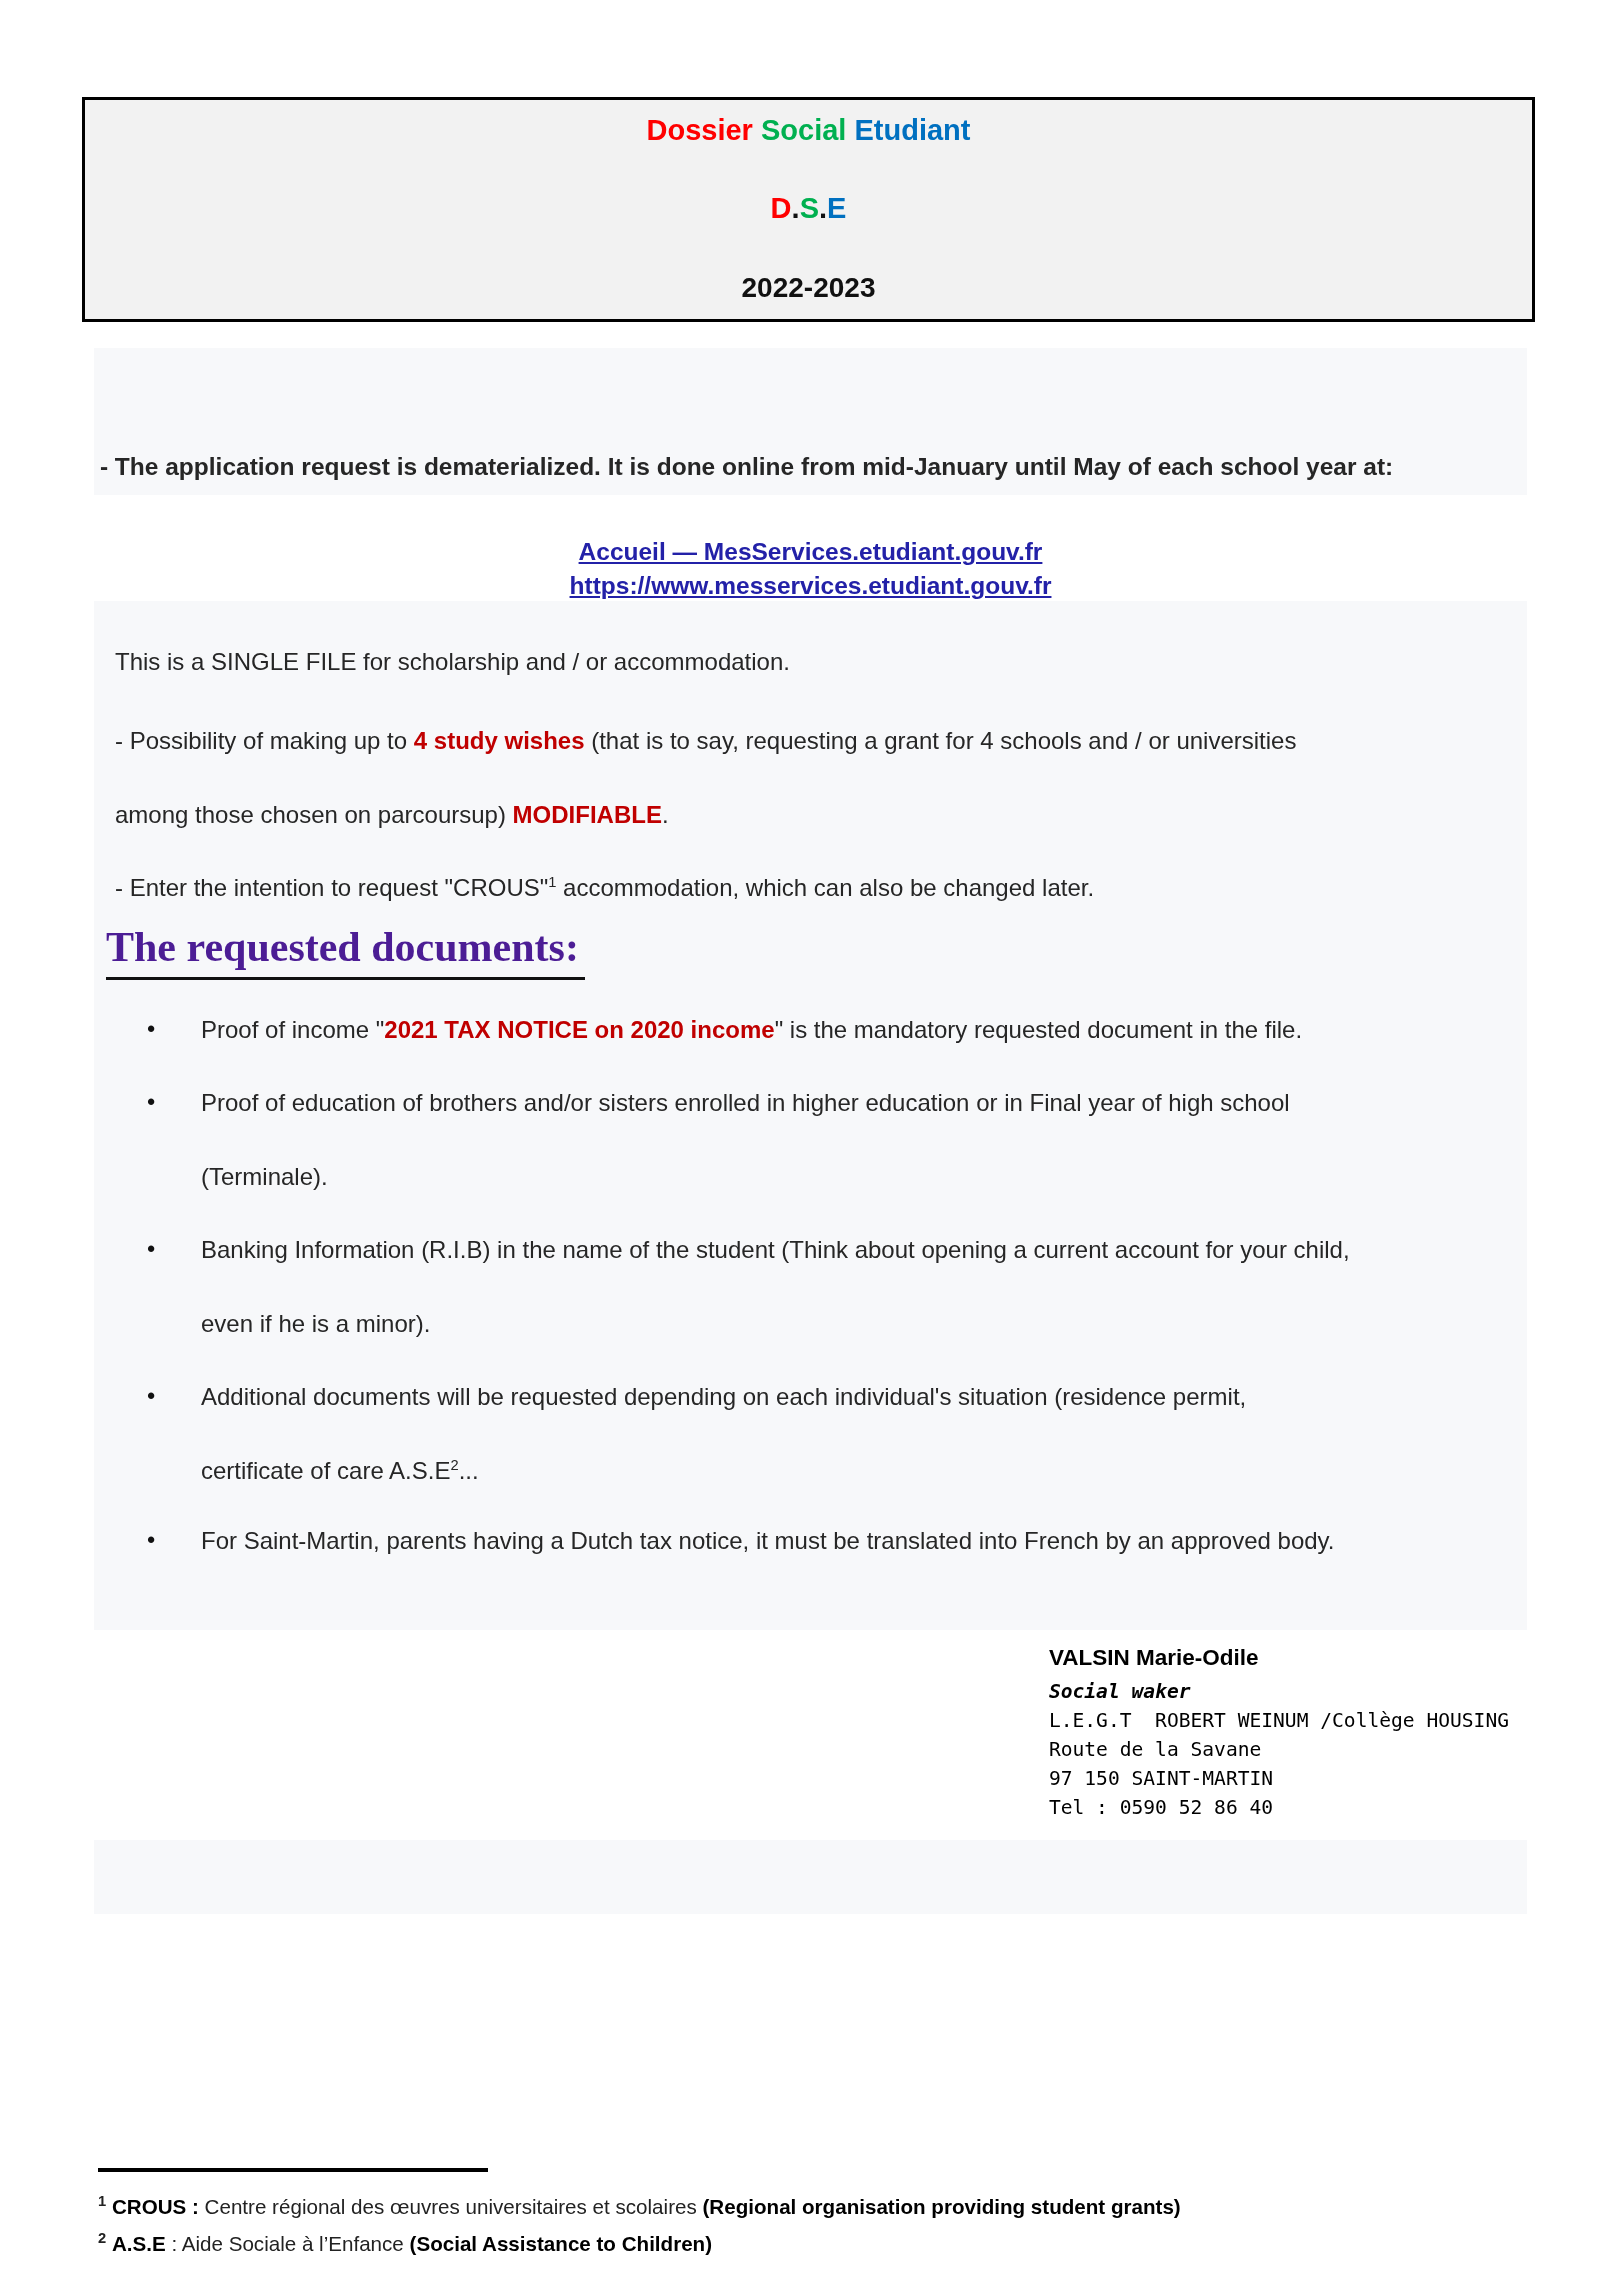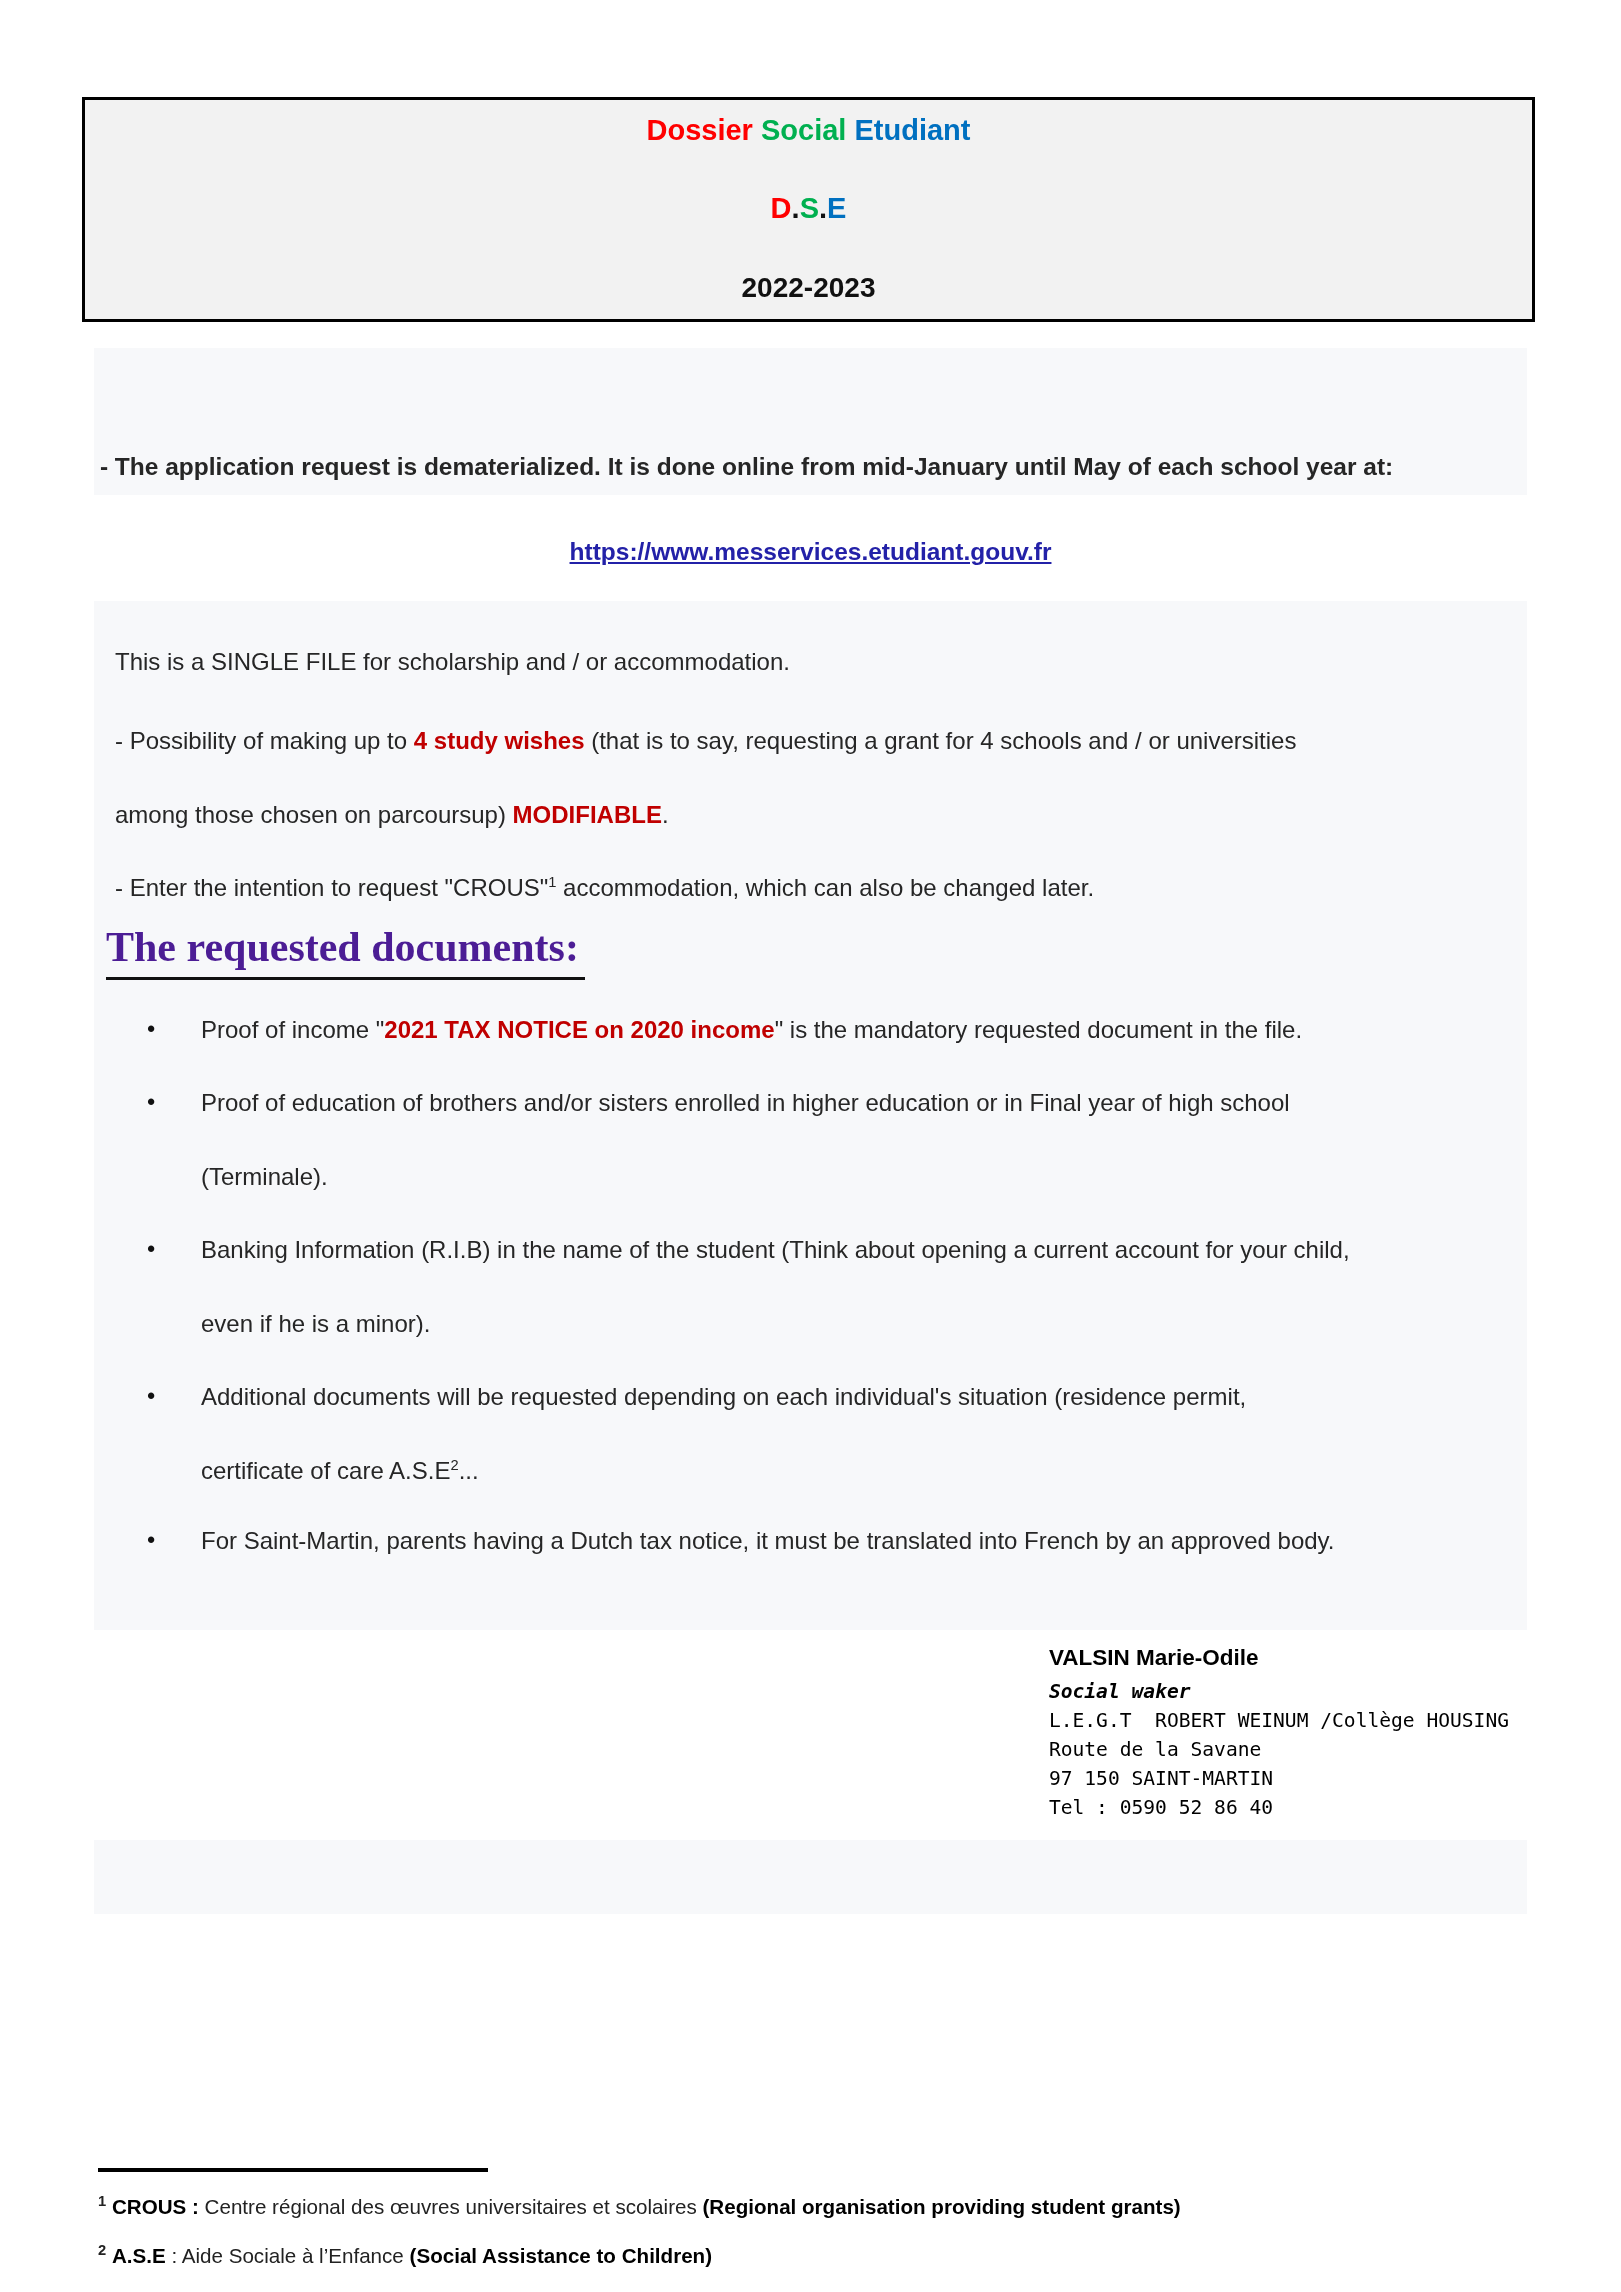--- a/index.html
+++ b/index.html
@@ -63,21 +63,21 @@
   
   .signature{position:absolute;right:112px;top:1633px;text-align:left;color:#000;margin-top:10px;}
   .sig-name{font-weight:bold;font-size:22.5px;line-height:29px;margin-bottom:4.9px;}
   .sig-mono{font-family:"DejaVu Sans Mono", monospace;font-size:19.6px;line-height:29px;white-space:pre;}
   .sig-role{font-weight:bold;font-style:italic;}
   
   .gray-strip{position:absolute;left:94px;top:1840px;width:1433px;height:74px;background:#f7f8fa;}
   
   .footnotes{position:absolute;left:98px;top:2168px;color:#222;font-size:20.6px;}
   .fn-rule{width:390px;height:3.9px;background:#000;margin-bottom:15.7px;}
-  .fn-line{line-height:37px;white-space:nowrap;margin-top:12px;}
+  .fn-line{line-height:37px;white-space:nowrap;}
   .fn-bold{font-weight:bold;color:#000;}
   .fn-sup{font-weight:bold;}
 </style>
 </head>
 <body>
 
 <div class="title-box">
   <div class="title-row trow1">
     <span class="c-red">Dossier</span><span> </span><span class="c-green">Social</span><span>&nbsp;</span><span class="c-blue">Etudiant</span>
   </div>
@@ -85,20 +85,21 @@
     <span class="c-red">D</span><span class="c-black">.</span><span class="c-green">S</span><span class="c-black">.</span><span class="c-blue">E</span>
   </div>
   <div class="title-row trow3">2022-2023</div>
 </div>
 
 <div class="intro">
   <div class="p p2">- The application request is dematerialized. It is done online from mid-January until May of each school year at:</div>
 </div>
 
 <div class="links">
+  <a href="#">Accueil — MesServices.etudiant.gouv.fr</a>
   <a href="#">https://www.messervices.etudiant.gouv.fr</a>
 </div>
 
 <div class="main-block">
   <div class="p mp1">This is a SINGLE FILE for scholarship and / or accommodation.</div>
   <div class="p mp2">
     <span>- Possibility of making up to </span><span class="c-darkred">4 study wishes</span><span> (that is to say, requesting a grant for 4 schools and / or universities</span>
   </div>
   <div class="p mp3">
     <span>among those chosen on parcoursup) </span><span class="c-darkred">MODIFIABLE</span><span>.</span>

